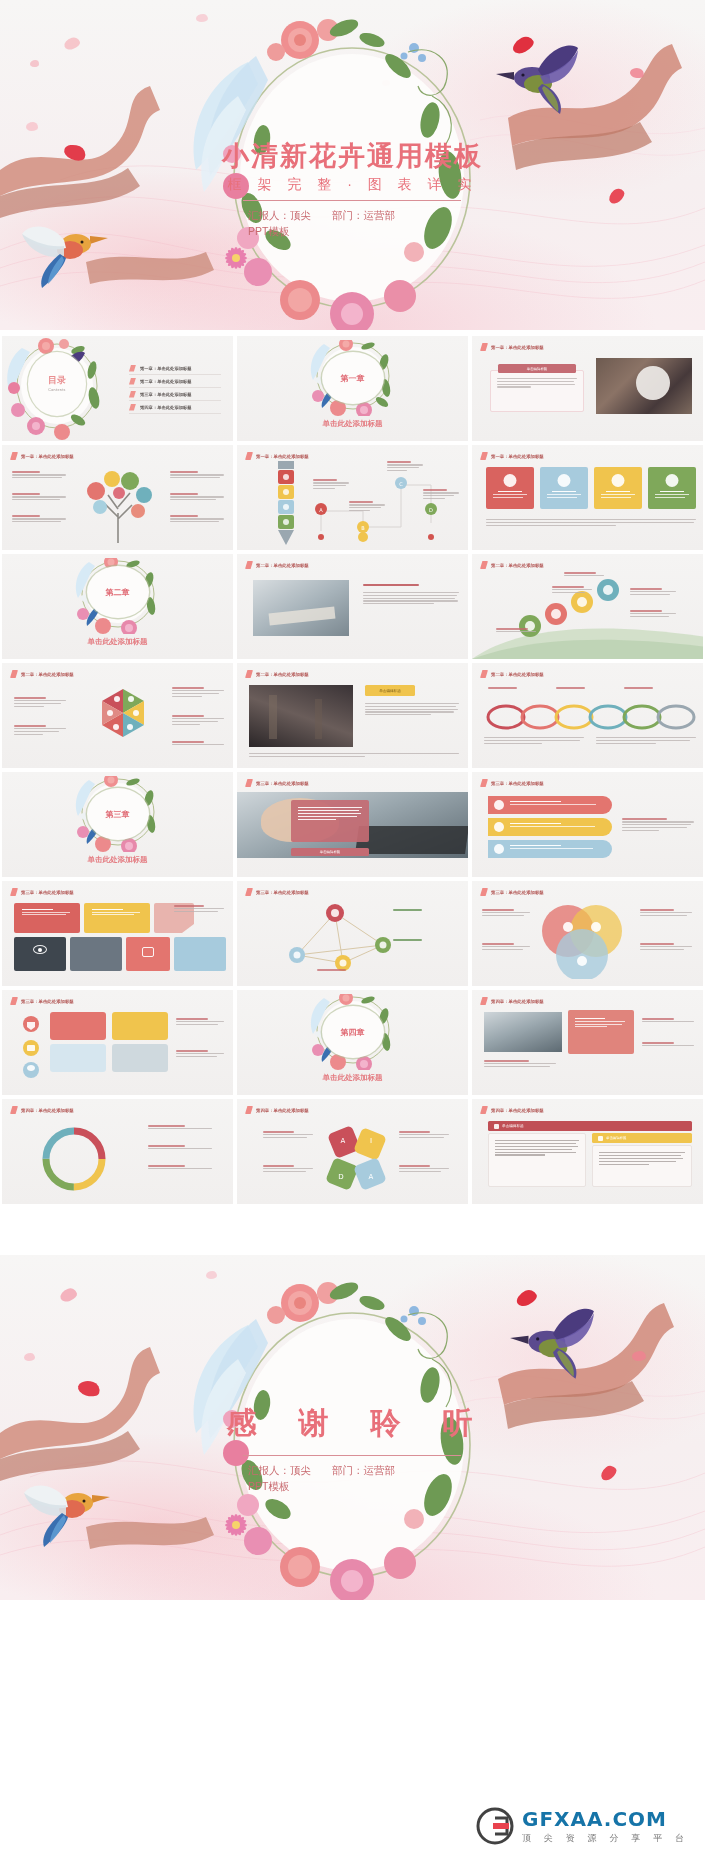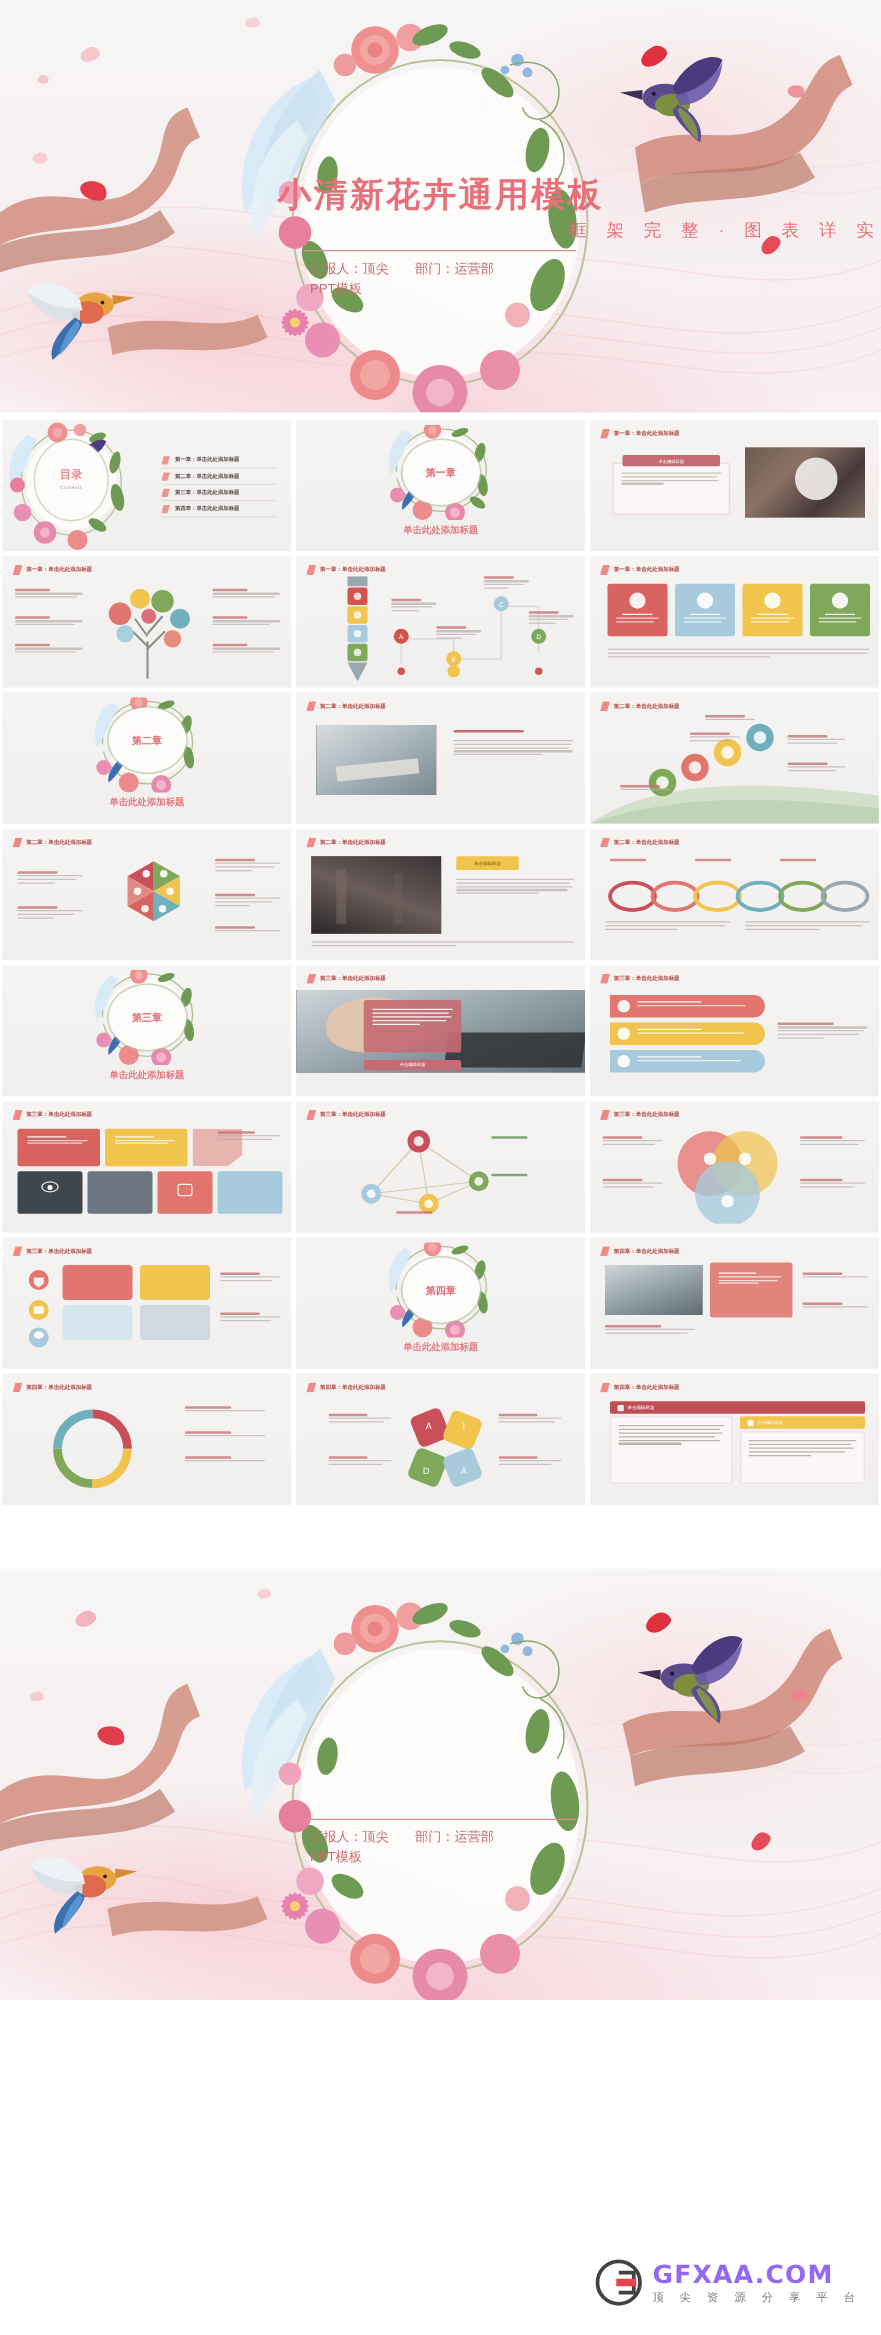--- a/index.html
+++ b/index.html
@@ -27,21 +27,21 @@
   }
   .swirl{ position:absolute; inset:0; pointer-events:none; opacity:.55; }
 
   
   .petal{ position:absolute; border-radius:60% 40% 55% 45%/55% 60% 40% 45%; }
   .hero .title-main{
     position:absolute; left:0; right:0; text-align:center;
     color:#e8707a; letter-spacing:2px; font-weight:bold;
   }
   .hero .title-sub{
-    position:absolute; left:0; right:0; text-align:right;
+    position:absolute; left:0; right:0; text-align:center;
     color:#e8707a; letter-spacing:6px;
   }
   .rule{ position:absolute; height:1px; background:#d98f96; }
   .hero .meta{
     position:absolute; color:#c8696f; line-height:1.5; white-space:pre-line;
   }
   .bird{ position:absolute; }
 
   
   #grid{ position:absolute; left:0; width:705px;
@@ -100,21 +100,21 @@
   .photo .p3{ position:absolute; inset:0;
     background:linear-gradient(160deg,#cfd6da 0%,#9aa7ae 45%,#5d6a72 100%); }
   .photo .p4{ position:absolute; inset:0;
     background:linear-gradient(150deg,#d8dde0 0%,#a8b4bb 50%,#7b8890 100%); }
 
   
   #watermark{ position:absolute; right:16px; bottom:22px;
     display:flex; align-items:center; gap:7px; opacity:.92; }
   #watermark .wlogo{ width:40px; height:40px; }
   #watermark .wtxt{ display:flex; flex-direction:column; }
-  #watermark .wbig{ font-size:20px; font-weight:bold; color:#8b5cf6; letter-spacing:1px;
+  #watermark .wbig{ font-size:20px; font-weight:bold; color:#0369a1; letter-spacing:1px;
     font-family:"DejaVu Sans","Liberation Sans",sans-serif; }
   #watermark .wsmall{ font-size:9px; color:#6d6d6d; letter-spacing:5px; margin-top:1px;
     font-family:"DejaVu Sans","Liberation Sans",sans-serif; }
 </style>
 </head>
 <body>
 
 <div id="page">
 
   <div class="slide hero" id="cover" style="position:absolute;top:0;left:0;">
@@ -1211,20 +1211,21 @@
       <path d="M70,26 L88,20 L70,18 Z" fill="#d98a33"></path>
       <ellipse cx="56" cy="26" rx="15" ry="10" fill="#e8a43f"></ellipse>
       <ellipse cx="50" cy="32" rx="13" ry="9" fill="#e06a50"></ellipse>
       <path d="M44,22 C30,4 8,6 2,16 C14,28 32,34 46,30 Z" fill="#eef2f4"></path>
       <path d="M44,28 C28,30 10,22 2,16 C8,32 26,42 44,38 Z" fill="#d8e2e8" opacity=".9"></path>
       <path d="M40,36 C30,44 18,58 22,70 C34,60 44,48 46,40 Z" fill="#3a6fb0"></path>
       <path d="M42,38 C34,46 28,58 28,66 C36,58 42,48 44,42 Z" fill="#5e9ad1" opacity=".9"></path>
       <circle cx="62" cy="24" r="1.5" fill="#2a1f18"></circle>
     </svg>
 
+    <div class="title-main" style="top:148px;font-size:30px;letter-spacing:6px;">感　谢　聆　听</div>
     <div class="rule" style="left:243px;width:218px;top:200px;"></div>
     <div class="meta" style="left:248px;top:208px;font-size:10.5px;">汇报人：顶尖　　部门：运营部
 PPT模板</div>
   </div>
 
   <div id="watermark">
     <svg class="wlogo" viewBox="0 0 40 40">
       <circle cx="20" cy="20" r="17" fill="none" stroke="#333" stroke-width="3"></circle>
       <path d="M20,12 L32,12 L32,28 L20,28" fill="none" stroke="#333" stroke-width="3"></path>
       <rect x="18" y="17" width="16" height="6" fill="#e8323f"></rect>

